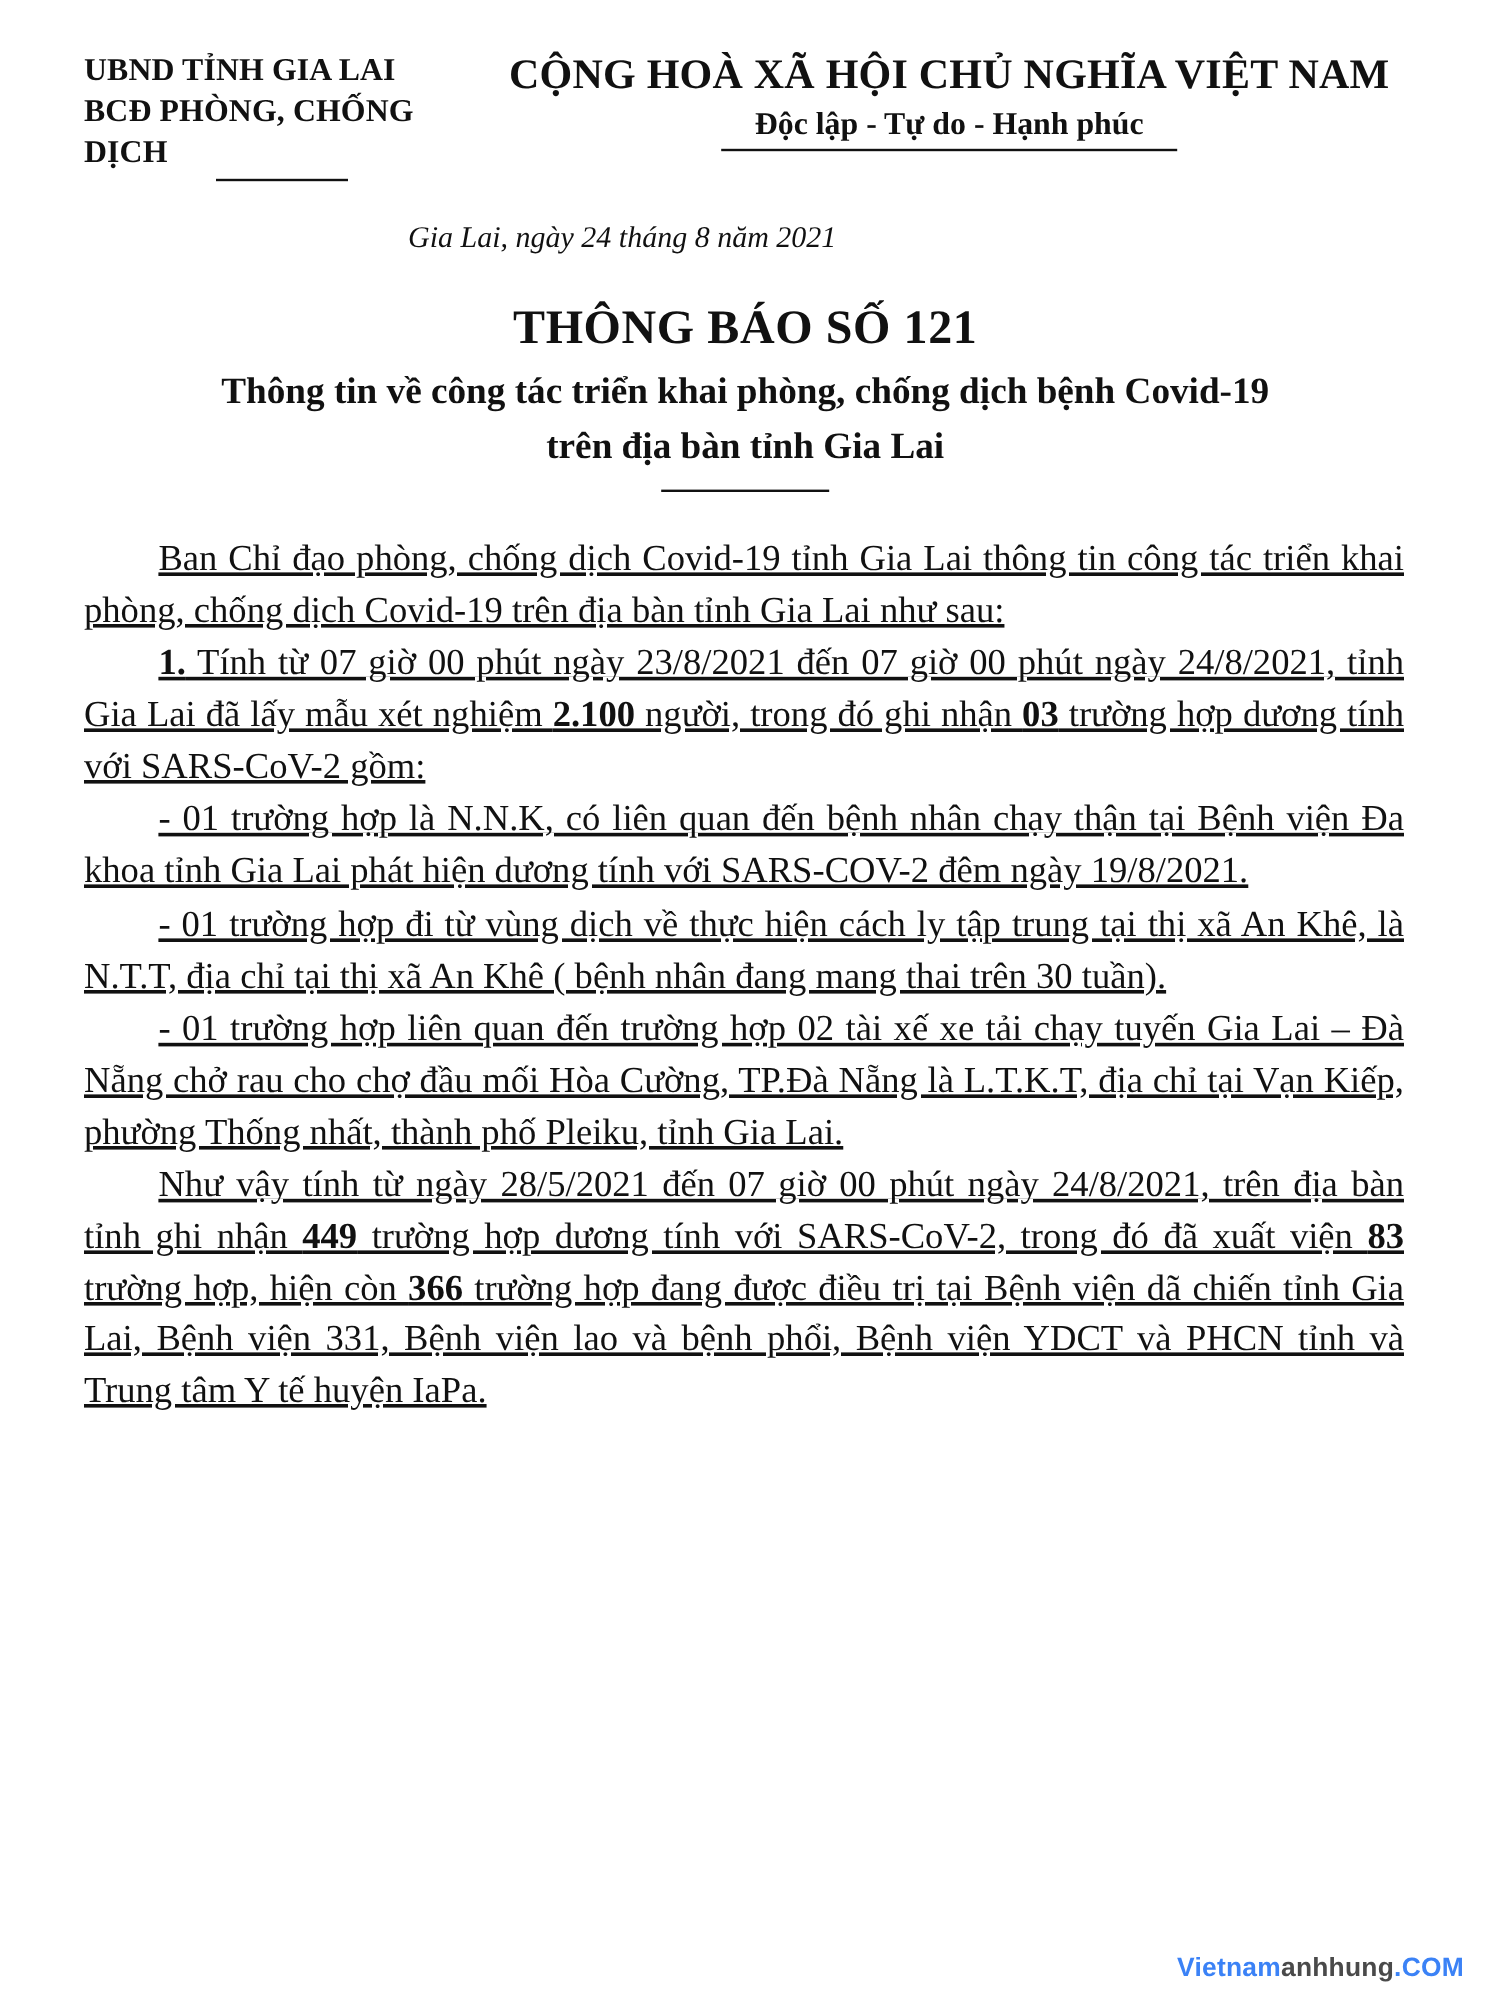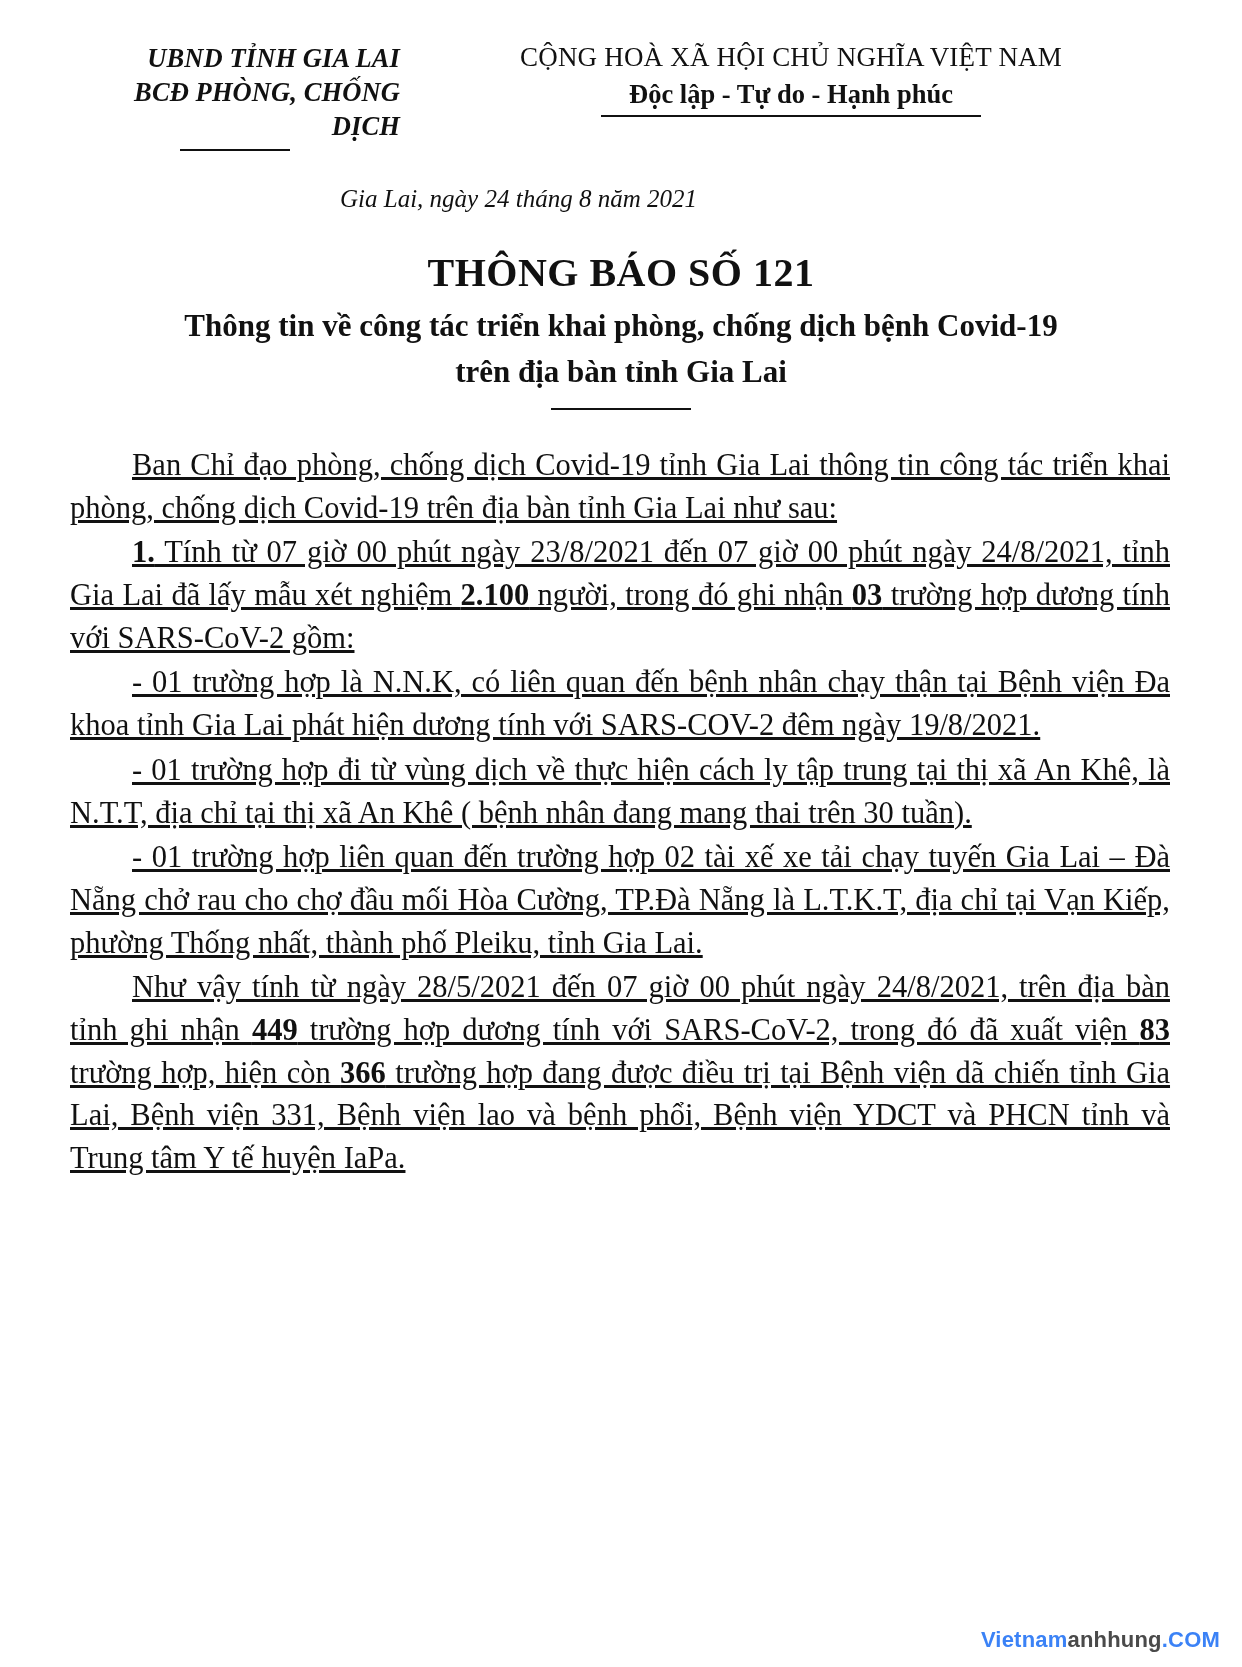--- a/index.html
+++ b/index.html
@@ -26,35 +26,34 @@
   
   .header {
     display: flex;
     flex-direction: row;
     align-items: flex-start;
     padding: 42px 70px 0 70px;
     box-sizing: border-box;
   }
   .header-left {
     width: 330px;
-    text-align: right;
+    text-align: left;
     font-weight: bold;
     font-size: 26.5px;
     line-height: 1.28;
     letter-spacing: 0.1px;
-    font-style: italic;
   }
   .header-right {
     flex: 1;
     text-align: center;
     padding-left: 10px;
   }
   .header-right .line1 {
-    font-weight: normal;
-    font-size: 27px;
+    font-weight: bold;
+    font-size: 35px;
     letter-spacing: 0.2px;
   }
   .header-right .line2 {
     font-weight: bold;
     font-size: 26.5px;
     margin-top: 6px;
   }
   .rule {
     height: 2px;
     background: #111;

